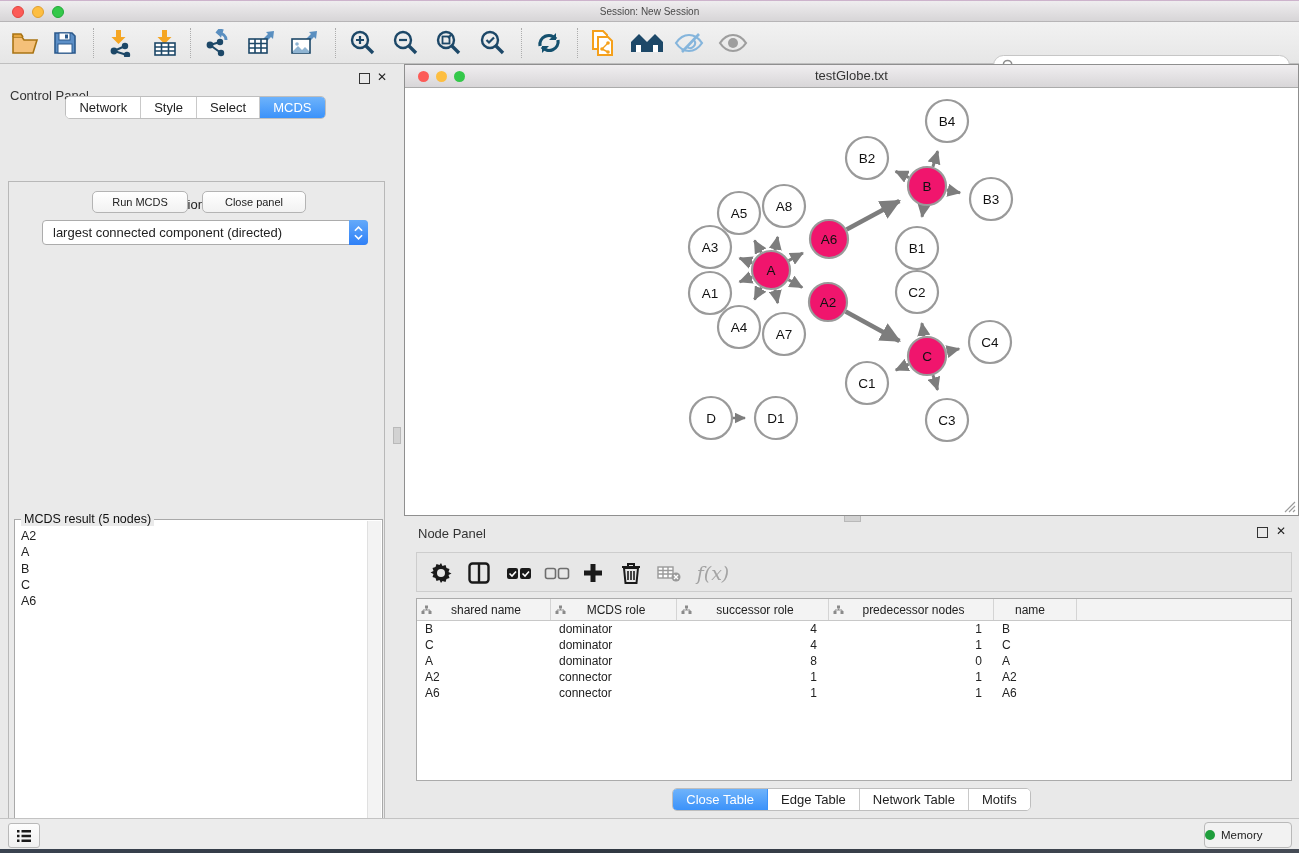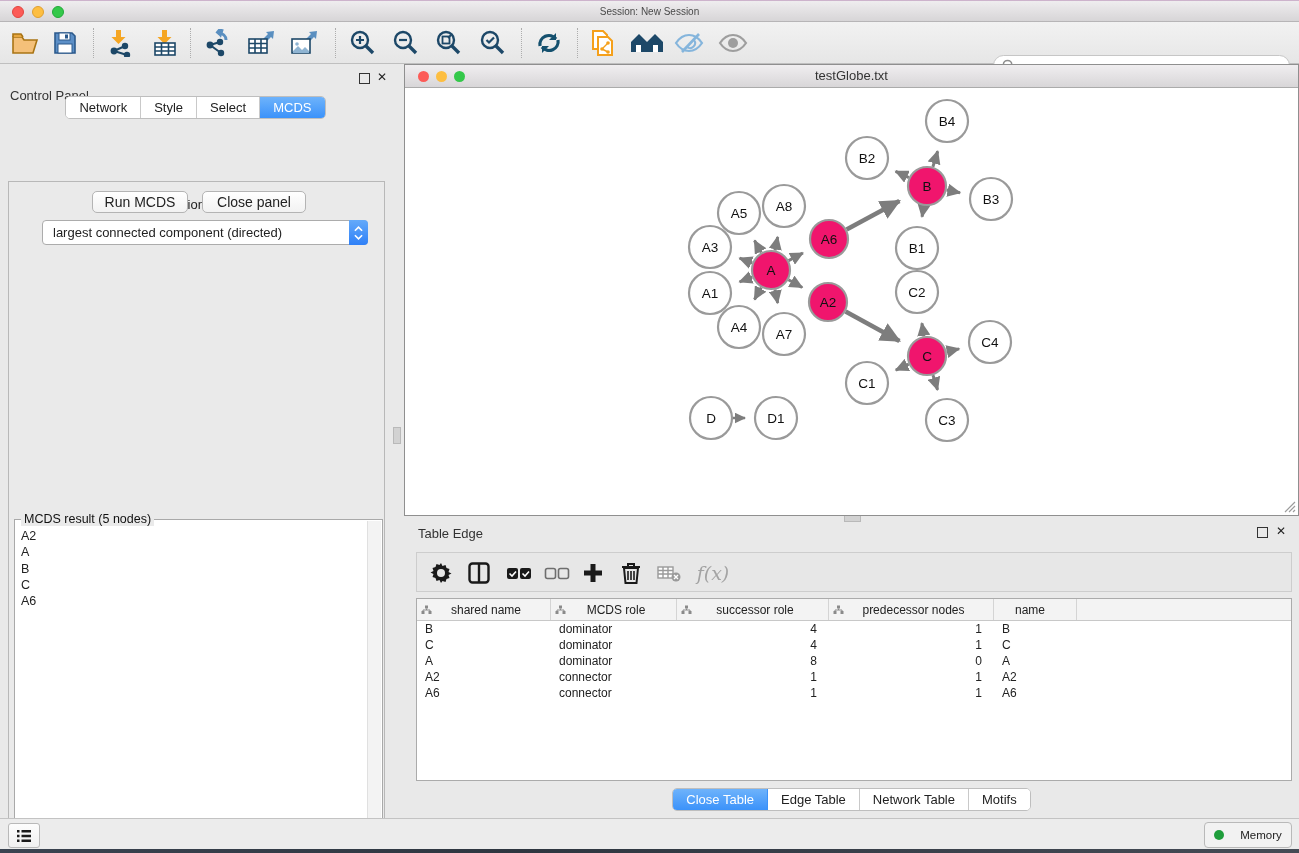--- a/index.html
+++ b/index.html
@@ -28,21 +28,21 @@
   .seg .tab:last-child{border-right:none;}
   .seg .tab.active{background:linear-gradient(#6EB3FB,#3B92FA);color:#fff;border-right-color:#3B92FA;}
   
   #cp-box{left:8px;top:117px;width:375px;height:694px;border:1px solid #B8B8B8;background:#EAEAEA;}
   #combo{left:42px;top:156px;width:326px;height:25px;background:#fff;border:1px solid #ACACAC;border-radius:4px;
          display:flex;align-items:center;box-sizing:border-box;}
   #combo .val{flex:1;padding-left:10px;font-size:13px;white-space:nowrap;}
   #combo .step{width:19px;height:25px;margin:-1px -1px -1px 0;border-radius:0 4px 4px 0;
                background:linear-gradient(#64AAFA,#2F80F7);display:flex;flex-direction:column;align-items:center;justify-content:center;gap:2px;}
   .btn{background:linear-gradient(#FFFFFF,#F2F2F2);border:1px solid #B4B4B4;border-radius:5px;height:22px;
-       font-size:14px;display:inline-flex;align-items:center;justify-content:center;box-sizing:border-box;}
+       font-size:11px;display:inline-flex;align-items:center;justify-content:center;box-sizing:border-box;}
   #result-box{left:14px;top:455px;width:367px;height:345px;border:1px solid #A9A9A9;background:#fff;}
   #result-title{position:absolute;left:6px;top:-8px;background:#EAEAEA;padding:0 3px;font-size:12.5px;color:#111;}
   #result-list{position:absolute;left:1px;top:6px;right:14px;bottom:1px;font-size:12.5px;line-height:16.3px;padding:2px 0 0 5px;overflow:hidden;}
   #result-scroll{position:absolute;top:1px;right:1px;bottom:1px;width:13px;background:#F3F3F3;border-left:1px solid #E0E0E0;}
   
   #netwin{left:404px;top:64px;width:895px;height:452px;border:1px solid #8F8F8F;box-sizing:border-box;background:#fff;}
   #nettitle{left:0;top:0;width:100%;height:23px;background:linear-gradient(#F0EEF0,#D8D6D8);
             border-bottom:1px solid #ABABAB;box-sizing:border-box;}
   #nettitle .t{width:100%;text-align:center;line-height:22px;font-size:13px;color:#333;}
   .nlight{width:11px;height:11px;border-radius:50%;position:absolute;top:6px;}
@@ -58,21 +58,21 @@
   .th{display:flex;align-items:center;border-right:1px solid #D4D4D4;box-sizing:border-box;font-size:12px;color:#222;}
   .th .lbl{flex:1;text-align:center;padding-right:10px;}
   .tr{display:flex;height:16px;line-height:16px;font-size:12px;}
   .td{box-sizing:border-box;padding:0 8px;white-space:nowrap;overflow:hidden;}
   .td.num{text-align:right;padding-right:12px;}
   
   #statusbar{left:0;top:818px;width:1299px;height:31px;background:#ECECEC;border-top:1px solid #C3C3C3;box-sizing:border-box;}
   #taskbtn{position:absolute;left:8px;top:4px;width:30px;height:23px;background:linear-gradient(#FDFDFD,#F0F0F0);
            border:1px solid #B9B9B9;border-radius:3px;display:flex;align-items:center;justify-content:center;}
   #membtn{position:absolute;right:7px;top:3px;width:86px;height:24px;background:#F2F2F2;border:1px solid #B9B9B9;
-          border-radius:4px;display:flex;align-items:center;justify-content:center;gap:16px;font-size:11.5px;color:#222;}
+          border-radius:4px;display:flex;align-items:center;gap:6px;font-size:11.5px;color:#222;}
   #memdot{width:10px;height:10px;border-radius:50%;background:#1F9E3C;}
   #deskstrip{left:0;top:849px;width:1299px;height:4px;background:linear-gradient(90deg,#3A4350,#2E3640 40%,#454B55);}
 </style>
 </head>
 <body>
 
 <div class="abs" id="titlebar">
   <span class="light" style="left:12px;background:#FC5B57;border:1px solid #E2453F;box-sizing:border-box;"></span>
   <span class="light" style="left:32px;background:#FDBE41;border:1px solid #E0A030;box-sizing:border-box;"></span>
   <span class="light" style="left:52px;background:#34C84A;border:1px solid #23A93A;box-sizing:border-box;"></span>
@@ -396,21 +396,21 @@
           <text x="542" y="336.5" text-anchor="middle" font-size="13.5" fill="#111">C3</text>
         </g>
       </svg>
   </div>
   <svg class="abs" id="resize-grip" width="14" height="14">
     <path d="M13 3L3 13M13 7L7 13M13 11l-2 2" stroke="#9C9C9C" stroke-width="1.2"></path>
   </svg>
 </div>
 
 <div class="abs" style="left:404px;top:520px;width:895px;height:295px;">
-  <div class="abs panel-title" style="left:14px;top:6px;">Table Edge</div>
+  <div class="abs panel-title" style="left:14px;top:6px;">Node Panel</div>
   <span class="abs wbtn" style="left:851px;top:5px;">
       <span class="sq"></span>
     </span>
   <span class="abs wbtn" style="left:870px;top:4px;font-weight:bold;">✕</span>
 
   <div class="abs" id="tp-toolbar" style="left:12px;top:32px;">
     <div class="tpicon" style="left:8px;">
       <svg width="22" height="22" viewBox="0 0 22 22">
           <path d="M11 1l1.5 3 3-1 1 3 3 1-1 3 3 1.5-3 1.5 1 3-3 1-1 3-3-1L11 21l-1.5-3-3 1-1-3-3-1 1-3L.5 10.5 3.5 9l-1-3 3-1 1-3 3 1z" fill="#1A1A1A"></path>
           <circle cx="11" cy="11" r="4" fill="#E7E7E7"></circle>

